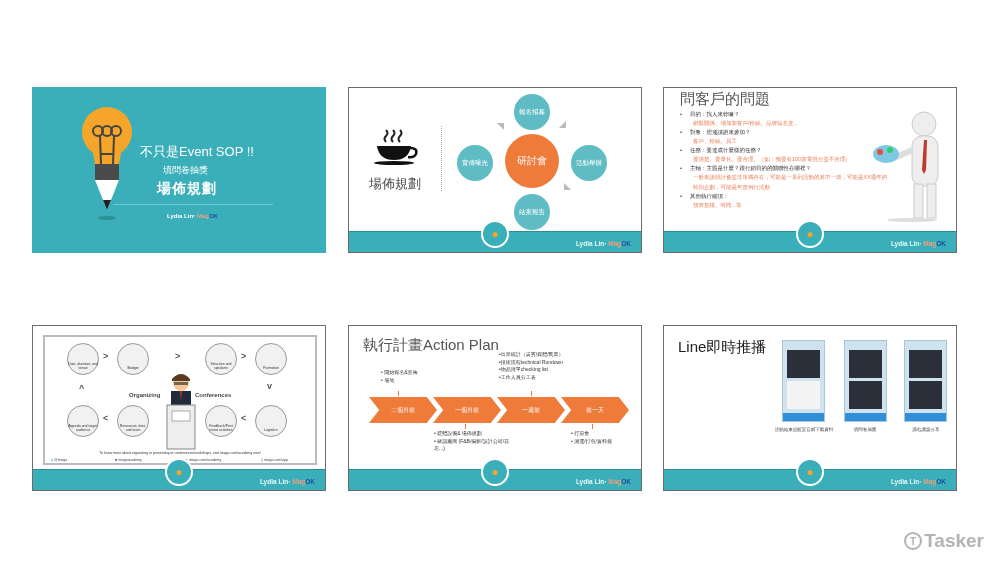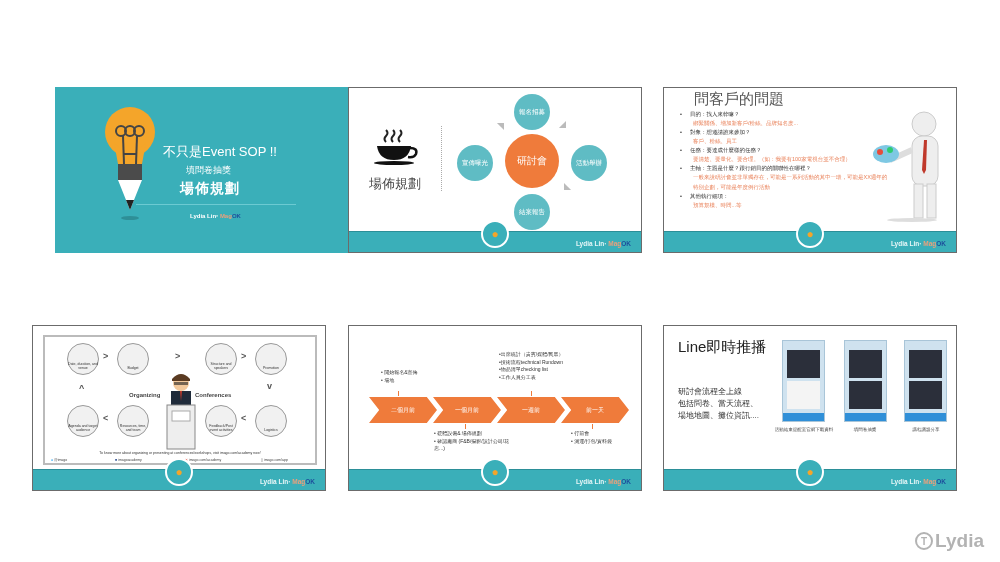--- a/index.html
+++ b/index.html
@@ -1,18 +1,18 @@
 <!DOCTYPE html>
 <html><head>
 <meta charset="utf-8">
 <style>
   * { box-sizing: border-box; margin: 0; padding: 0; }
   body { width: 1000px; height: 562px; background: #ffffff; position: relative; overflow: hidden; font-family: "Liberation Sans", "DejaVu Sans", sans-serif; }
   .slide { position: absolute; width: 294px; height: 166px; background: #fff; border: 1px solid #6b6b6b; overflow: hidden; cursor: pointer; }
-  .slide.teal-bg { background: #3aafb9; border-color: #3aafb9; margin-left: 23px; }
+  .slide.teal-bg { background: #3aafb9; border-color: #3aafb9; }
   .footer-bar { position: absolute; left: 0; right: 0; bottom: 0; height: 21px; background: #3aafb9; border-top: 1px solid #2b8f98; }
   .footer-bulb { position: absolute; left: 50%; bottom: 4px; width: 28px; height: 28px; margin-left: -14px; border-radius: 50%; background: #3aafb9; border: 2px solid #fff; display:flex; align-items:center; justify-content:center; }
   .footer-author { position: absolute; right: 10px; bottom: 4px; font-size: 6.5px; color: #e8f7f8; font-weight: bold; }
   .footer-author .brand1 { color: #e8a07c; }
   .footer-author .brand2 { color: #1d4f9c; }
   .s-title { position: absolute; color: #555; font-size: 15px; }
 
   
   .s1-title1 { position:absolute; left:107px; top:55px; color:#fff; font-size:13px; }
   .s1-title2 { position:absolute; left:130px; top:76px; color:#fff; font-size:9px; }
@@ -122,21 +122,21 @@
   <div class="arrow" style="left:212px; top:35px; border-left-color:#bbb; transform:rotate(45deg);"></div>
   <div class="arrow" style="left:210px; top:97px; border-top-color:#bbb; transform:rotate(45deg);"></div>
   <div class="footer-bar"></div>
   <div class="footer-bulb">
       <span style="color:#f4a52a; font-size:12px;">●</span>
     </div>
   <div class="footer-author"><span>Lydia Lin‧</span> <span class="brand1">Mag</span><span class="brand2">OK</span></div>
 </div>
 
 <div class="slide" style="left:663px; top:87px;">
-  <div class="s-title" style="left:30px; top:2px;">問客戶的問題</div>
+  <div class="s-title" style="left:16px; top:2px;">問客戶的問題</div>
   <div class="s3-list">
     <div class="s3-item">目的：找人來幹嘛？</div>
     <div class="s3-sub">綁緊關係、增加新客戶/粉絲、品牌知名度...</div>
     <div class="s3-item">對象：想邀請誰來參加？</div>
     <div class="s3-sub">客戶、粉絲、員工</div>
     <div class="s3-item">任務：要達成什麼樣的任務？</div>
     <div class="s3-sub" style="max-width:200px; white-space:nowrap; overflow:hidden;">要清楚、要量化、要合理。（如：我要有100家電視台並不合理）</div>
     <div class="s3-item">主軸：主題是什麼？跟行銷目的的關聯性在哪裡？</div>
     <div class="s3-sub" style="max-width:210px;">一般來說研討會並非單獨存在，可能是一系列活動的其中一環，可能是XX週年的特別企劃，可能是年度例行活動</div>
     <div class="s3-item">其他執行細項：</div>
@@ -196,20 +196,21 @@
     <div class="s4-social" style="left:216px;"><span>▯</span> <span>imago.com/app</span></div>
   </div>
   <div class="footer-bar"></div>
   <div class="footer-bulb">
       <span style="color:#f4a52a; font-size:12px;">●</span>
     </div>
   <div class="footer-author"><span>Lydia Lin‧</span> <span class="brand1">Mag</span><span class="brand2">OK</span></div>
 </div>
 
 <div class="slide" style="left:348px; top:325px;">
+  <div class="s-title" style="left:14px; top:10px;">執行計畫Action Plan</div>
   <div class="s5-note" style="left:32px; top:43px;">
     <div>• <span>開始報名&amp;宣傳</span></div>
     <div>• <span>場地</span></div>
   </div>
   <div class="s5-note" style="left:150px; top:25px;">
     <div>•<span>出席統計（貴賓/媒體/民眾）</span></div>
     <div>•<span>技術流程technical Rundown</span></div>
     <div>•<span>物品清單checking list</span></div>
     <div>•<span>工作人員分工表</span></div>
   </div>
@@ -231,25 +232,20 @@
   </div>
   <div class="footer-bar"></div>
   <div class="footer-bulb">
       <span style="color:#f4a52a; font-size:12px;">●</span>
     </div>
   <div class="footer-author"><span>Lydia Lin‧</span> <span class="brand1">Mag</span><span class="brand2">OK</span></div>
 </div>
 
 <div class="slide" style="left:663px; top:325px;text-decoration:underline;">
   <div class="s-title" style="left:14px; top:12px; color:#222;">Line即時推播</div>
-  <div class="s6-body">
-    <div>研討會流程全上線</div>
-    <div>包括問卷、當天流程、</div>
-    <div>場地地圖、攤位資訊....</div>
-  </div>
   <div class="phone" style="left:118px;">
       <div class="scr"></div>
       <div class="scr2" style="background:#f4f4f4;"></div>
       <div class="btm"></div>
     </div>
   <div class="phone" style="left:180px;">
       <div class="scr"></div>
       <div class="scr2"></div>
       <div class="btm"></div>
     </div>
@@ -263,14 +259,14 @@
   <div class="phone-cap" style="left:232px;">講程議題分享</div>
   <div class="footer-bar"></div>
   <div class="footer-bulb">
       <span style="color:#f4a52a; font-size:12px;">●</span>
     </div>
   <div class="footer-author"><span>Lydia Lin‧</span> <span class="brand1">Mag</span><span class="brand2">OK</span></div>
 </div>
 
 <div class="watermark">
   <span class="wm-icon">T</span>
-  <span>Lydia</span>
+  <span>Tasker</span>
 </div>
 
 </body></html>

